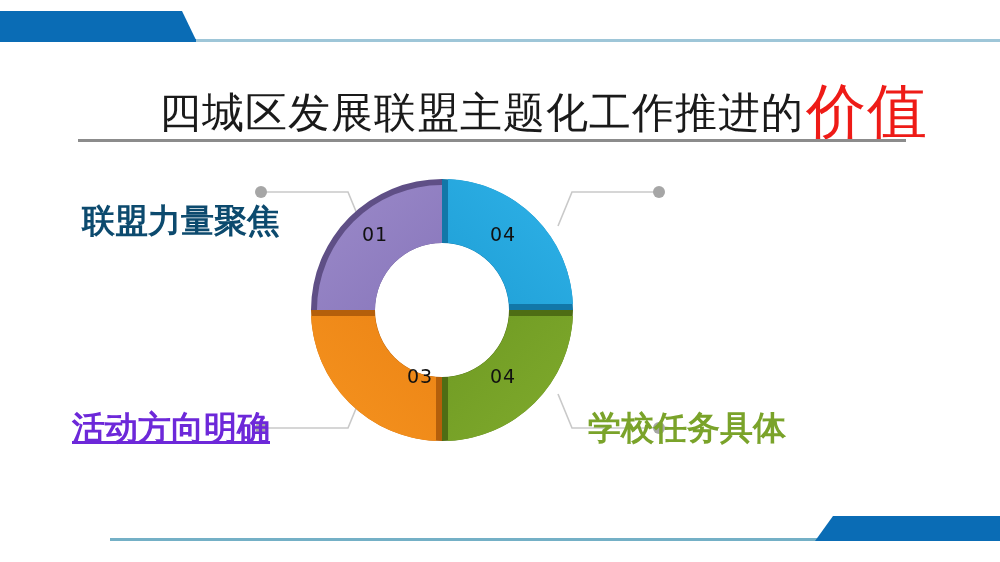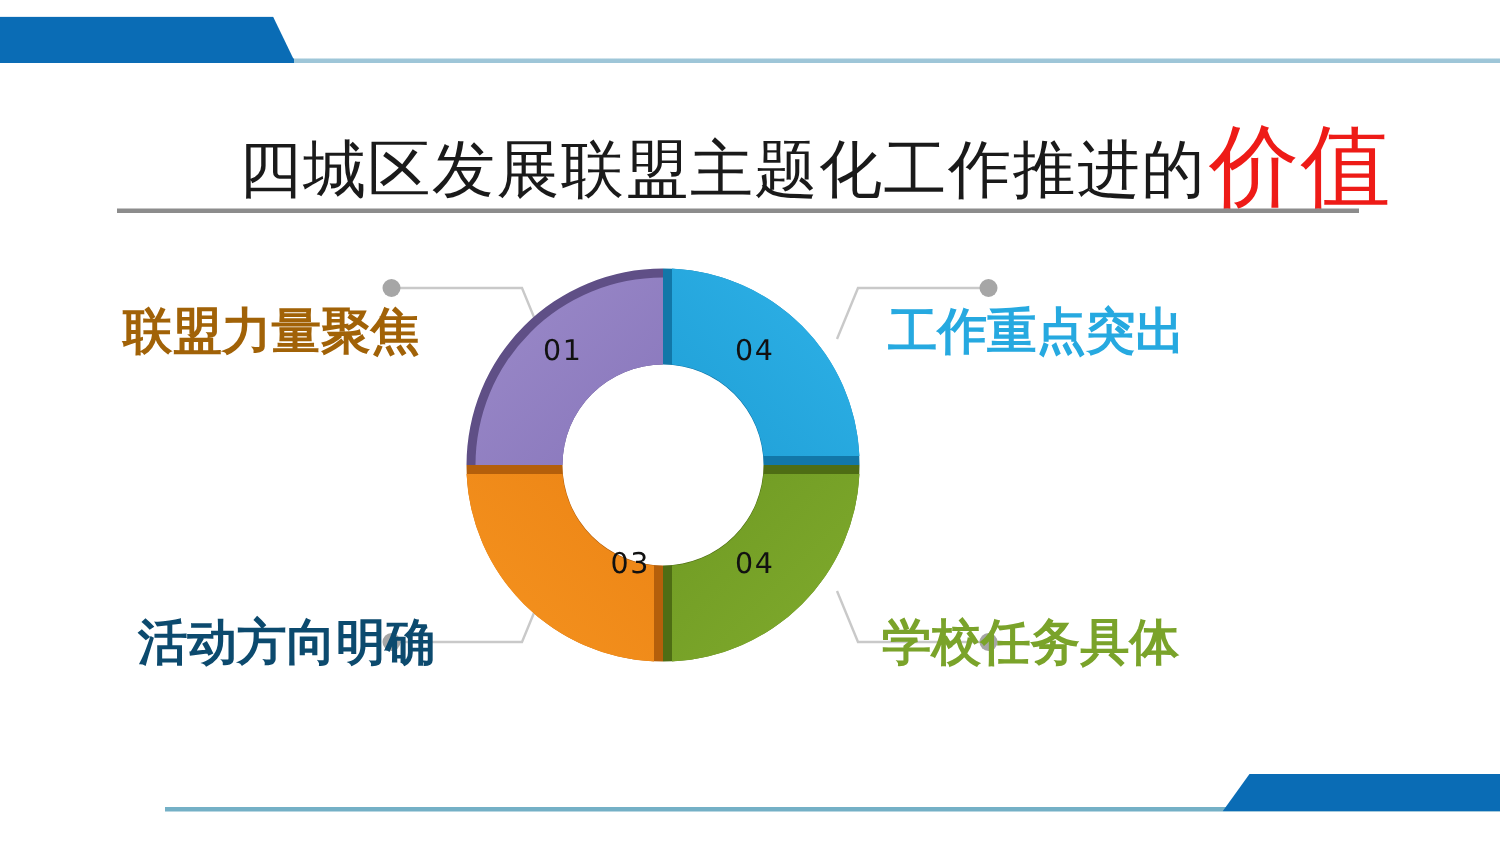--- a/index.html
+++ b/index.html
@@ -57,23 +57,23 @@
 
   
   .conn{position:absolute;}
   .conn svg{display:block;overflow:visible;}
 
   
   .lbl{
     position:absolute;font-size:33px;font-weight:bold;
     letter-spacing:0px;white-space:nowrap;line-height:1;
   }
-  .lbl01{left:82px;top:204px;color:#a16207;text-align:center;}
+  .lbl01{left:82px;top:204px;color:#0c4a6e;text-align:center;}
   .lbl02{left:592px;top:204px;color:#26a9e0;}
-  .lbl03{left:92px;top:411px;color:#0c4a6e;}
+  .lbl03{left:72px;top:411px;color:#6d28d9;text-decoration:underline;}
   .lbl04{left:588px;top:411px;color:#7aa32a;}
 
   
   .botline{
     position:absolute;left:110px;top:538px;width:890px;height:3px;
     background:#74b0c6;
   }
   .bot-blue{
     position:absolute;left:815px;top:516px;width:185px;height:25px;
     background:#0a6cb5;
@@ -166,20 +166,19 @@
       </g>
     </svg>
 
     <span class="seg-num num01">01</span>
     <span class="seg-num num02">04</span>
     <span class="seg-num num03">03</span>
     <span class="seg-num num04">04</span>
   </div>
 
   <div class="lbl lbl01">联盟力量聚焦</div>
-  <div class="lbl lbl02">工作重点突出</div>
   <div class="lbl lbl03">活动方向明确</div>
   <div class="lbl lbl04">学校任务具体</div>
 
   <div class="botline"></div>
   <div class="bot-blue"></div>
 
 </div>
 
 </body></html>

